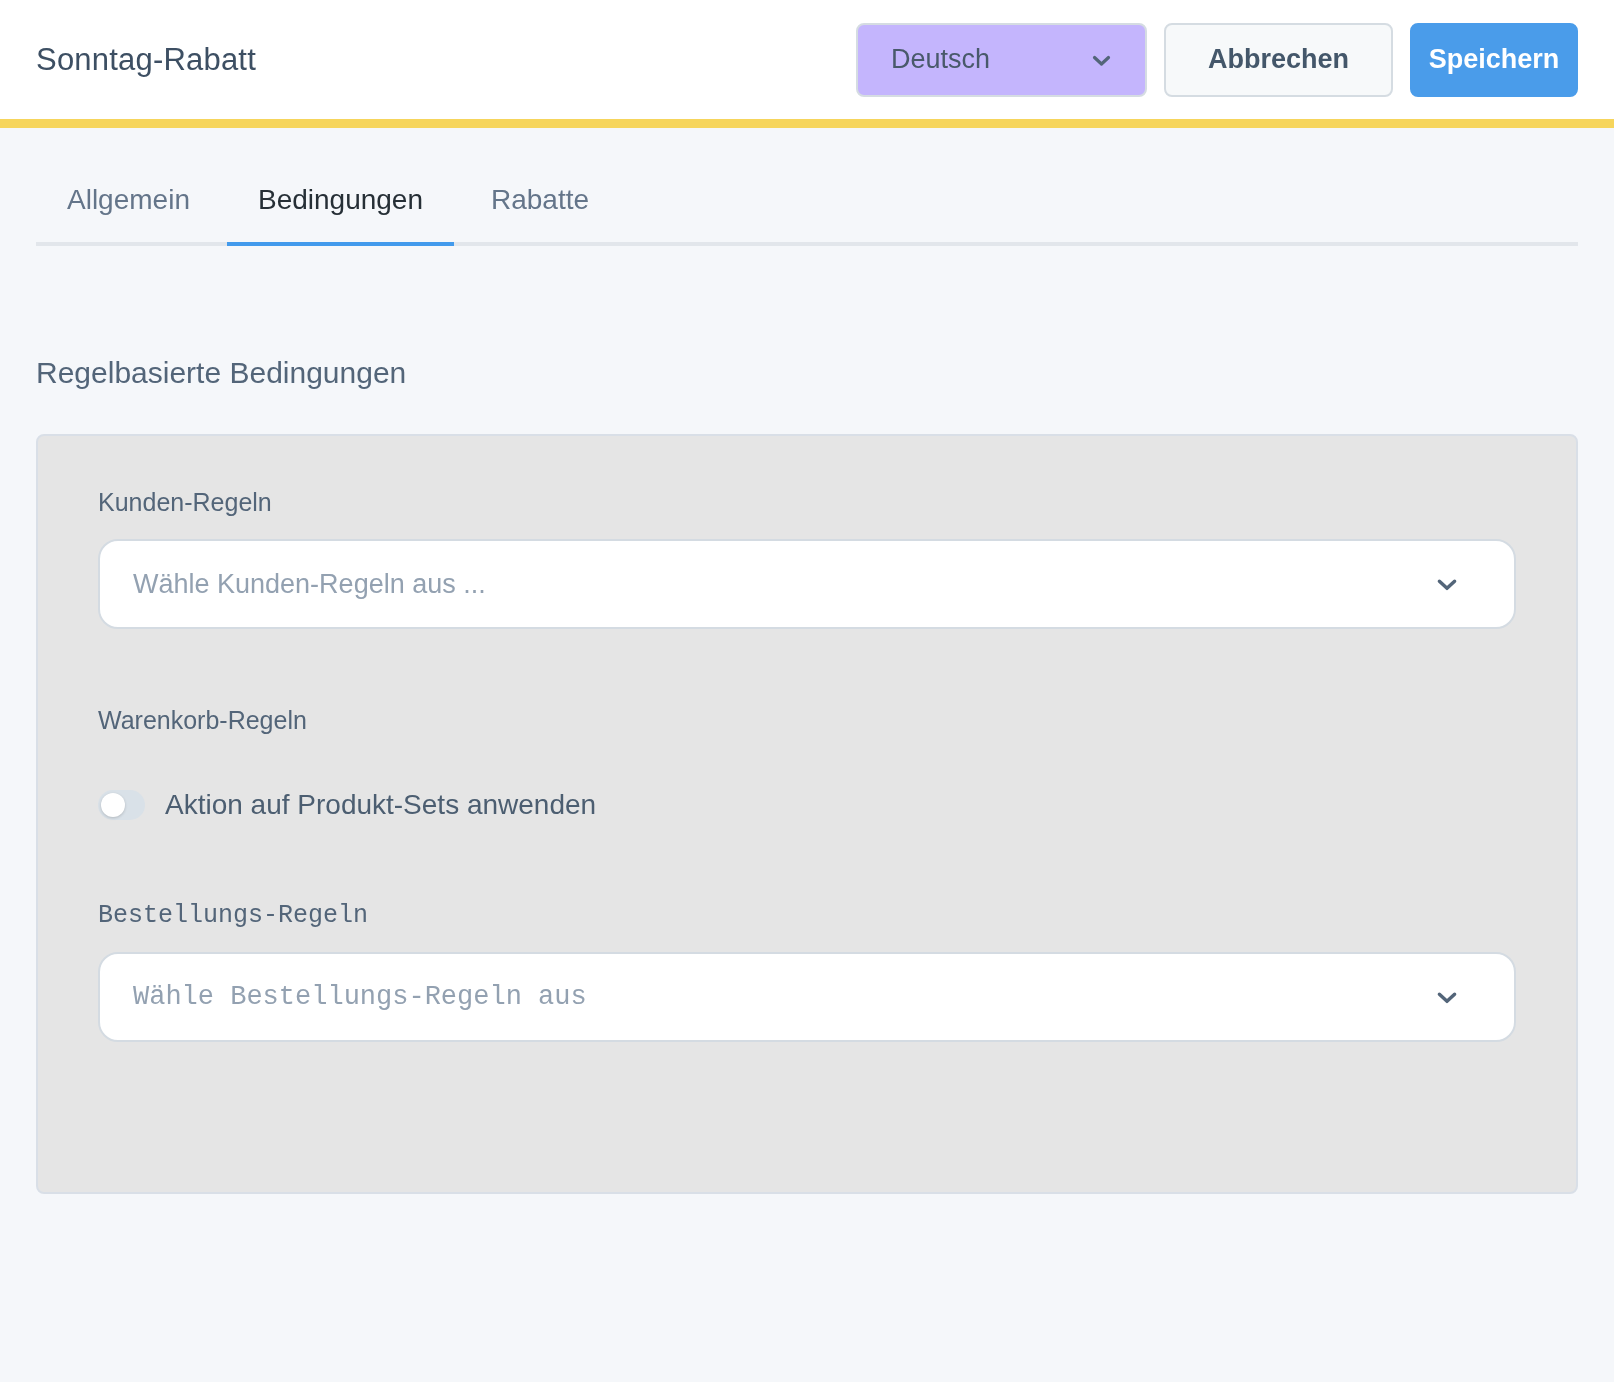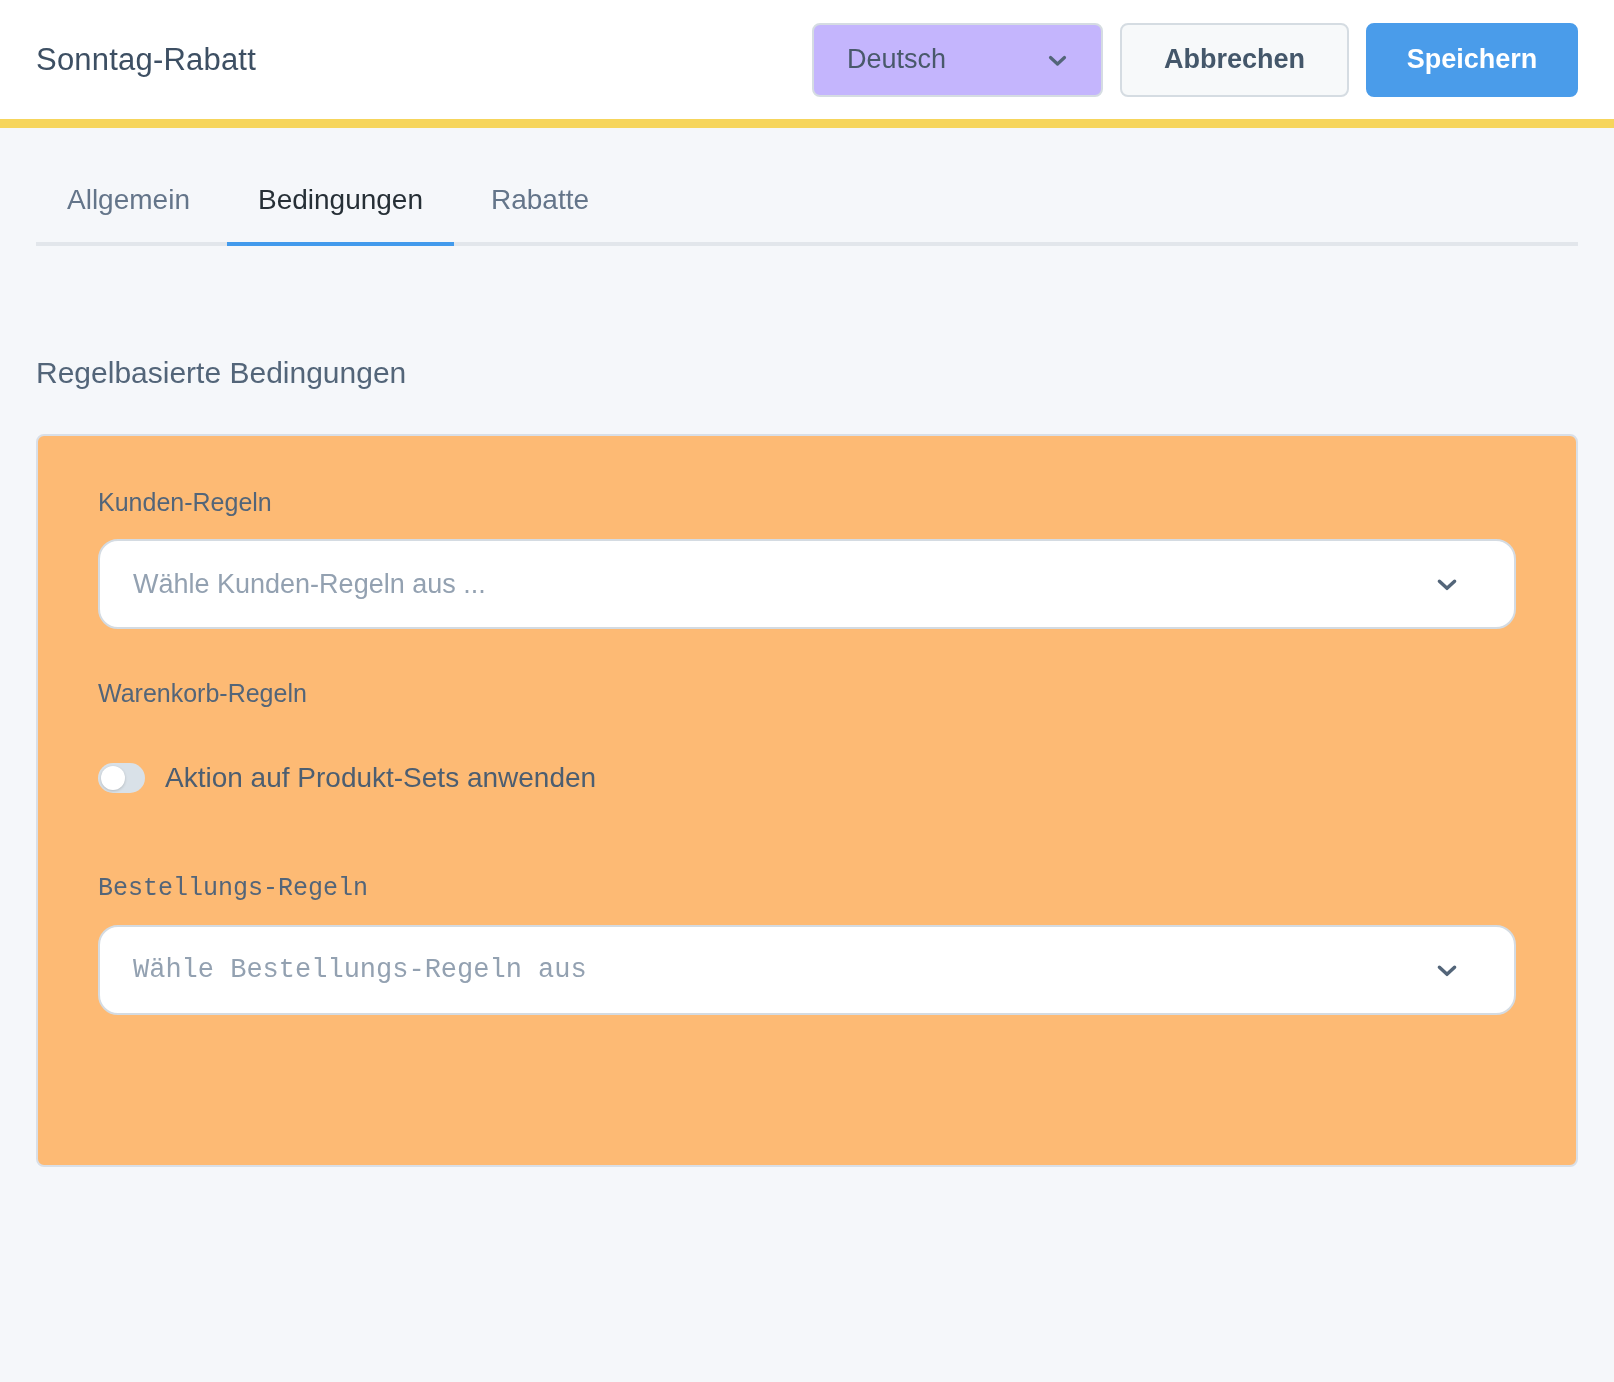--- a/index.html
+++ b/index.html
@@ -53,21 +53,21 @@
     align-items: center;
     justify-content: center;
   }
   .btn-ghost {
     width: 229px;
     background: #f7f9fa;
     border: 2px solid #d5dce2;
     color: #44576a;
   }
   .btn-primary {
-    width: 212px;
+    width: 168px;
     background: #4a9cea;
     border: 2px solid #4a9cea;
     color: #ffffff;
   }
 
   
   .tabs {
     margin: 56px 36px 0;
     display: flex;
     border-bottom: 4px solid #e2e6eb;
@@ -90,21 +90,21 @@
   
   main { padding: 0 36px; }
   .section-title {
     margin-top: 110px;
     font-size: 30px;
     font-weight: 400;
     color: #536579;
   }
   .card {
     margin-top: 44px;
-    background: #fdba74;
+    background: #e5e5e5;
     border: 2px solid #d9dfe7;
     border-radius: 8px;
     padding: 52px 60px 150px;
   }
   .field-label {
     display: block;
     font-size: 25px;
     color: #536579;
     margin-bottom: 22px;
   }
@@ -128,21 +128,21 @@
     display: inline-flex;
     align-items: center;
     height: 54px;
     padding: 0 24px;
     background: #f7f9fa;
     border: 2px solid #dde3e8;
     border-radius: 6px;
     font-size: 25px;
     color: #536579;
   }
-  .field-cart { margin-top: 50px; }
+  .field-cart { margin-top: 77px; }
   .toggle-row {
     margin-top: 54px;
     display: flex;
     align-items: center;
   }
   .toggle {
     width: 47px;
     height: 30px;
     border-radius: 15px;
     background: #d9e1e8;

